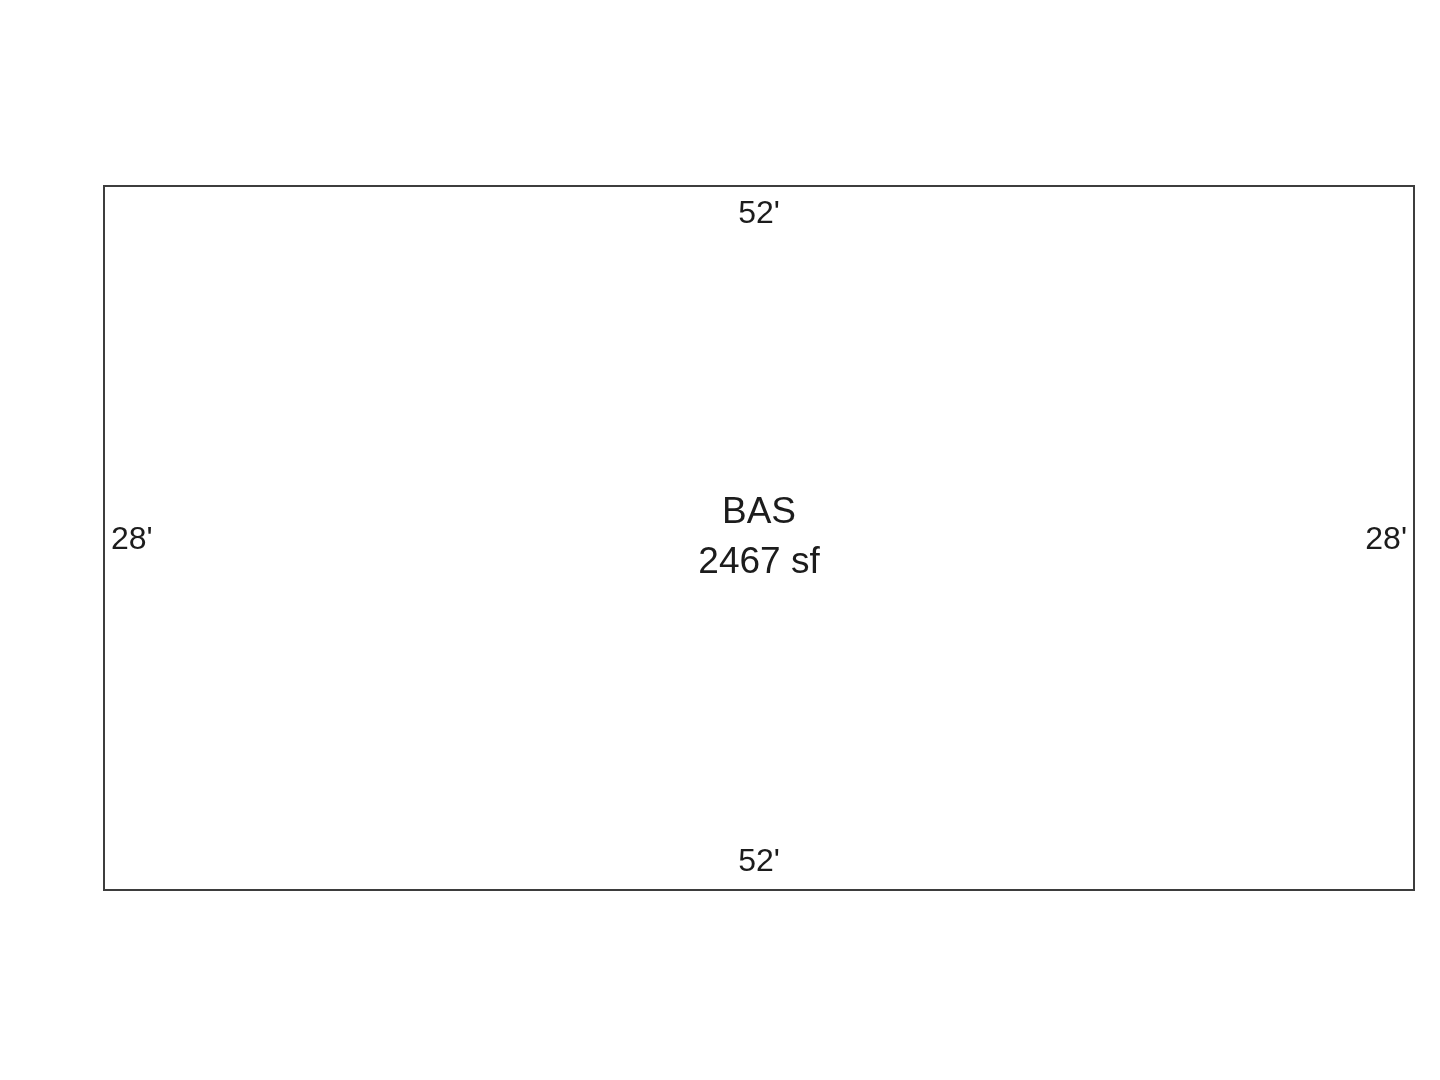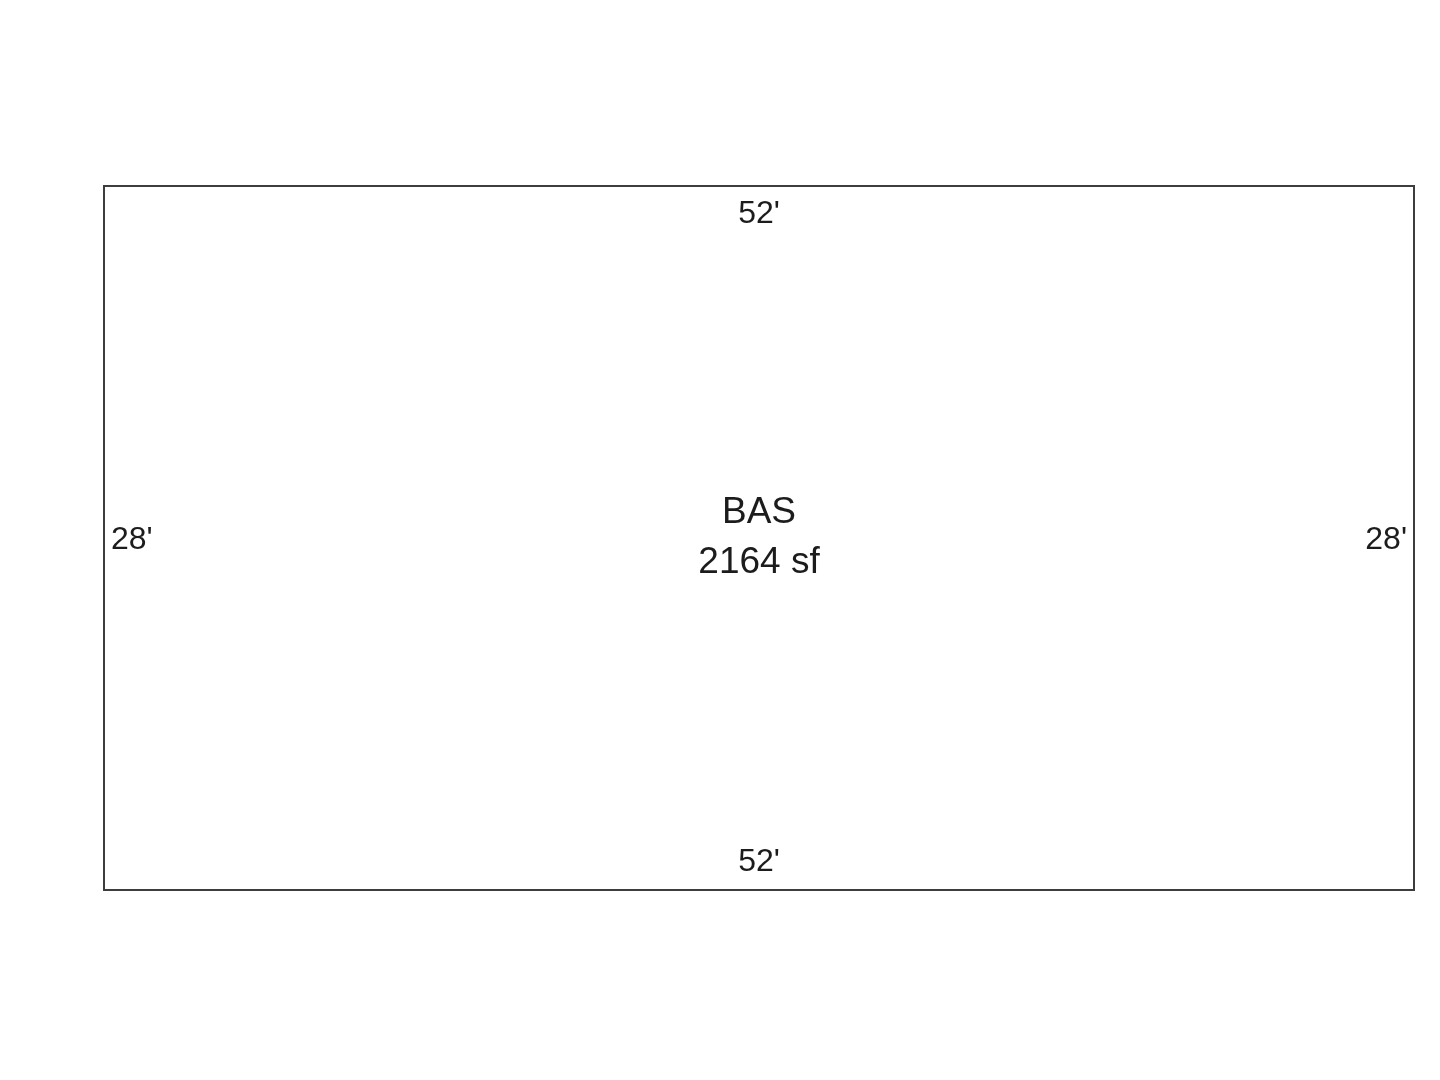--- a/index.html
+++ b/index.html
@@ -75,17 +75,17 @@
     <span class="dim dim-top">52'</span>
 
     <span class="dim dim-bottom">52'</span>
 
     <span class="dim dim-left">28'</span>
 
     <span class="dim dim-right">28'</span>
 
     <div class="center-label">
       <div>BAS</div>
-      <div>2164 sf</div>
+      <div>2467 sf</div>
     </div>
 
   </div>
 </div>
 
 </body></html>

